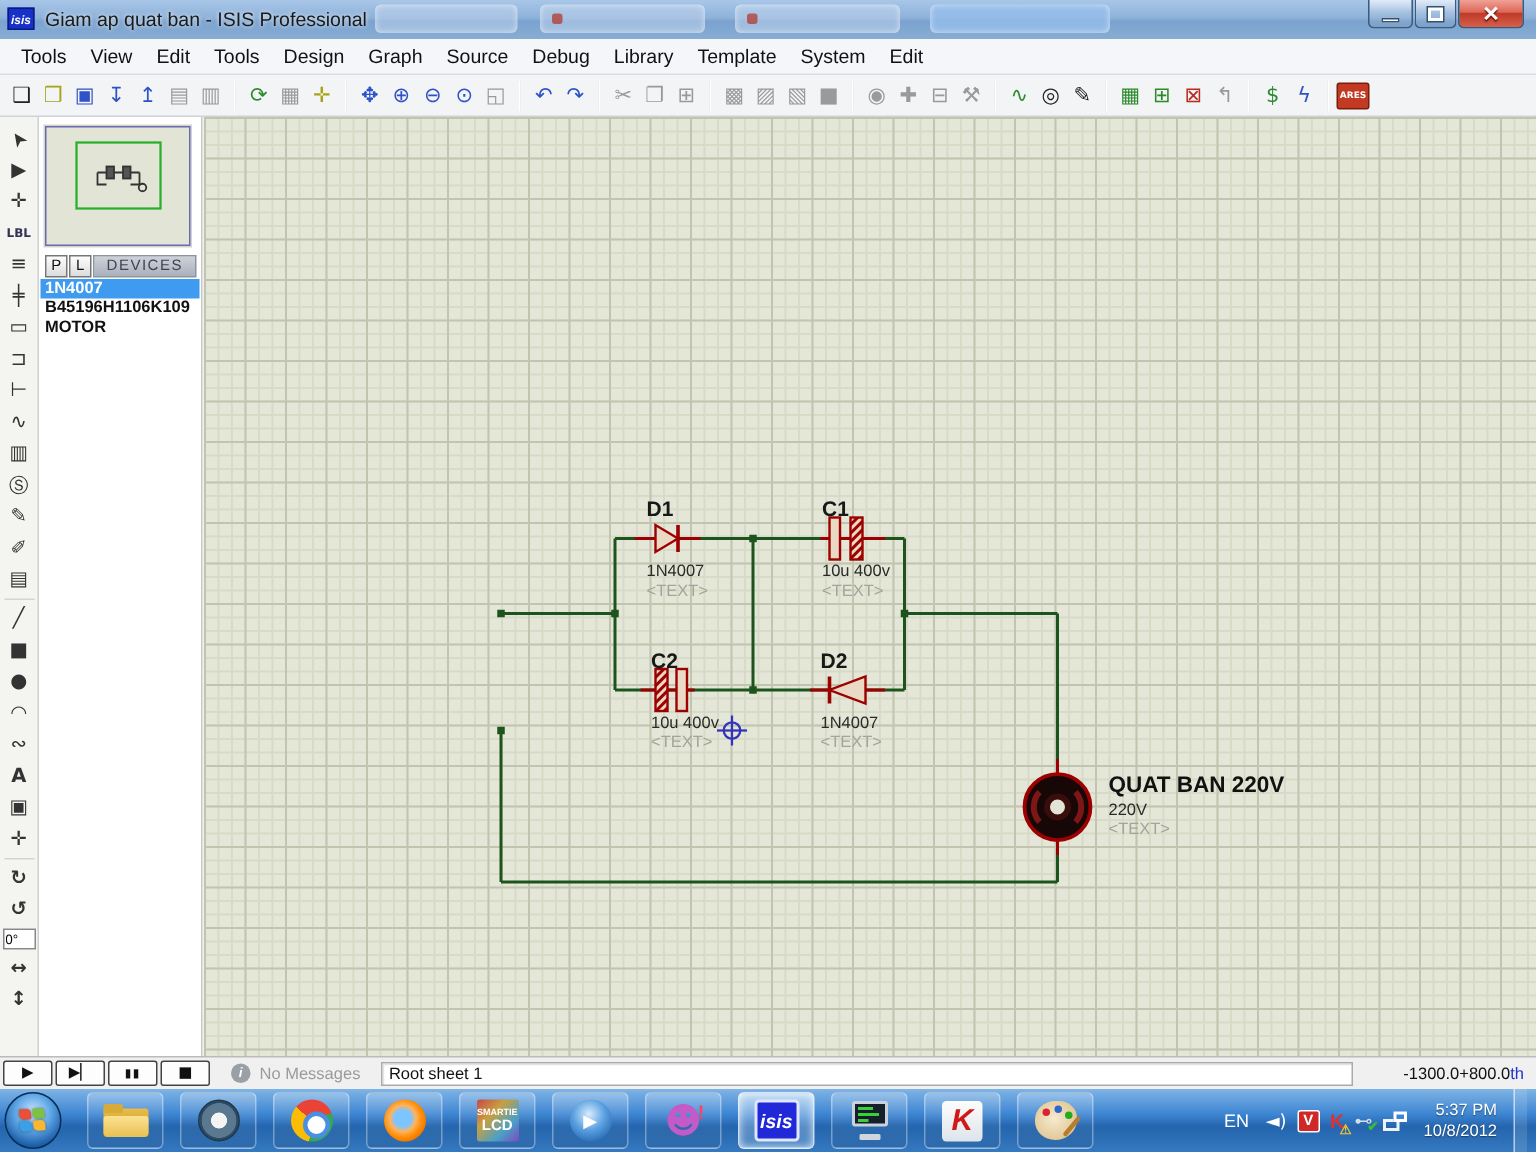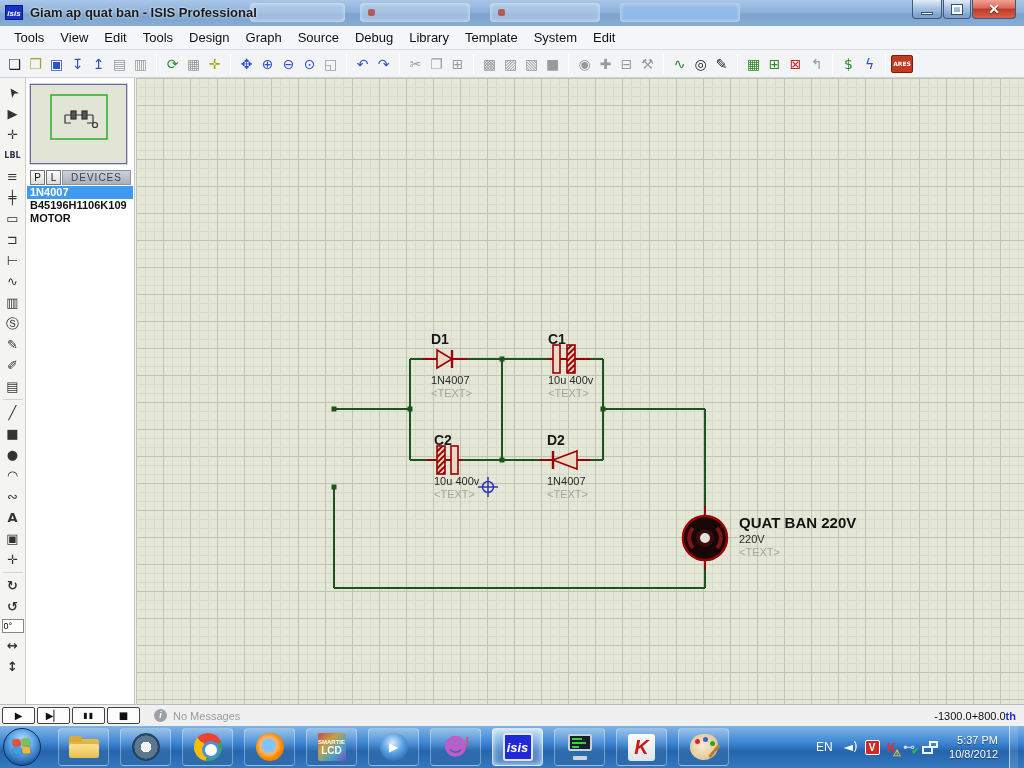--- a/index.html
+++ b/index.html
@@ -7,21 +7,21 @@
   #app { position:relative; width:1024px; height:768px; background:#f0f0f0;padding-left:16px; }
 
   
   #titlebar { position:absolute; top:0; left:0; width:1024px; height:26px;
     background:linear-gradient(#a8c6e8,#8fb2d9 45%,#7ba3cf 55%,#88add4); overflow:hidden; }
   .ghost-tab { position:absolute; top:3px; height:19px; border-radius:4px;
     background:rgba(190,210,235,.55); box-shadow:inset 0 0 4px rgba(255,255,255,.6); }
   .ghost-dot { position:absolute; top:9px; width:7px; height:7px; border-radius:2px; background:#b23a2e; opacity:.75; }
   #win-icon { position:absolute; left:5px; top:5px; width:18px; height:15px; background:#1730c8;
     color:#fff; font-size:8px; font-weight:bold; font-style:italic; text-align:center; line-height:15px; border:1px solid #0a1a80; }
-  #win-title { position:absolute; left:30px; top:5px; font-size:13px; color:#1a1a1a; text-shadow:0 0 3px rgba(255,255,255,.9);font-weight:bold; }
+  #win-title { position:absolute; left:30px; top:5px; font-size:13px; color:#1a1a1a; text-shadow:0 0 3px rgba(255,255,255,.9); }
   #win-btns { position:absolute; right:8px; top:0; display:flex; }
   .wbtn { height:19px; border:1px solid #3c5a7a; border-top:none; border-radius:0 0 4px 4px;
     display:flex; align-items:center; justify-content:center; margin-left:1px;
     background:linear-gradient(rgba(255,255,255,.65),rgba(200,215,235,.3) 45%,rgba(120,150,190,.35)); }
   .wbtn.min { width:30px; } .wbtn.res { width:28px; }
   .wbtn.close { width:44px; background:linear-gradient(#f0a196,#dd6757 45%,#c03a28 50%,#d5604c); }
   .glyph-min { width:12px; height:3px; background:#fff; border:1px solid #33506e; margin-top:8px; }
   .glyph-res { width:10px; height:9px; border:2px solid #fff; box-shadow:0 0 0 1px #33506e; background:transparent; }
   .glyph-x { color:#fff; font-size:14px; font-weight:bold; text-shadow:0 1px 1px #6a1208; line-height:1; }
 
@@ -78,21 +78,21 @@
     border-top:1px solid #bbb; display:flex; align-items:center; font-size:11px; }
   .simbtn { width:33px; height:17px; border:1px solid #444; border-radius:2px; background:#fdfdfd;
     margin-left:2px; display:flex; align-items:center; justify-content:center;
     font-family:"DejaVu Sans", sans-serif; font-size:10px; color:#111; }
   #info-icon { width:13px; height:13px; border-radius:50%; background:#9aa0a6; color:#fff; font-size:9px;
     font-weight:bold; text-align:center; line-height:13px; margin:0 6px 0 14px; font-style:italic; }
   #status-msg { color:#9a9a9a; }
   #sheet-field { margin-left:14px; width:648px; height:16px; background:#fff; border:1px solid #aaa;
     box-shadow:inset 1px 1px 1px #ddd; padding:1px 4px; color:#111; }
   #coords { margin-left:auto; display:flex; padding-right:8px; color:#111; }
-  #coord-units { color:#2233cc;font-weight:bold; }
+  #coord-units { color:#2233cc; }
 
   
   #taskbar { position:absolute; top:726px; left:0; width:1024px; height:42px;
     background:linear-gradient(#7fb4e6,#3d85d2 40%,#2465ad 60%,#3579c0); overflow:hidden; }
   #start-orb { position:absolute; left:3px; top:2px; width:38px; height:38px; border-radius:50%;
     background:radial-gradient(circle at 50% 35%, #cfe6ff, #5fa7e6 40%, #1d5ea8 75%, #0c3a6e); border:1px solid #0a2d55;
     display:flex; align-items:center; justify-content:center; }
   #flag { width:18px; height:16px; display:grid; grid-template-columns:8px 8px; grid-template-rows:7px 7px; gap:1px; transform:rotate(-4deg); }
   .fq { border-radius:1px 3px 1px 3px; box-shadow:0 0 2px rgba(0,0,0,.4); }
   .fq1{background:#e8503a;} .fq2{background:#7dc242;} .fq3{background:#3aa0e8;} .fq4{background:#f7b731;}
@@ -389,20 +389,21 @@
     </svg>
   </div>
 
   <div id="statusbar">
     <div class="simbtn">▶</div>
     <div class="simbtn">▶▏</div>
     <div class="simbtn" style="font-size:8px;letter-spacing:1px;">▮▮</div>
     <div class="simbtn">■</div>
     <div id="info-icon">i</div>
     <span id="status-msg">No Messages</span>
+    <div id="sheet-field">Root sheet 1</div>
     <div id="coords">
       <span>-1300.0</span>
       <span>+800.0</span>
       <span id="coord-units">th</span>
     </div>
   </div>
 
   <div id="taskbar">
     <div id="start-orb">
       <div id="flag">

